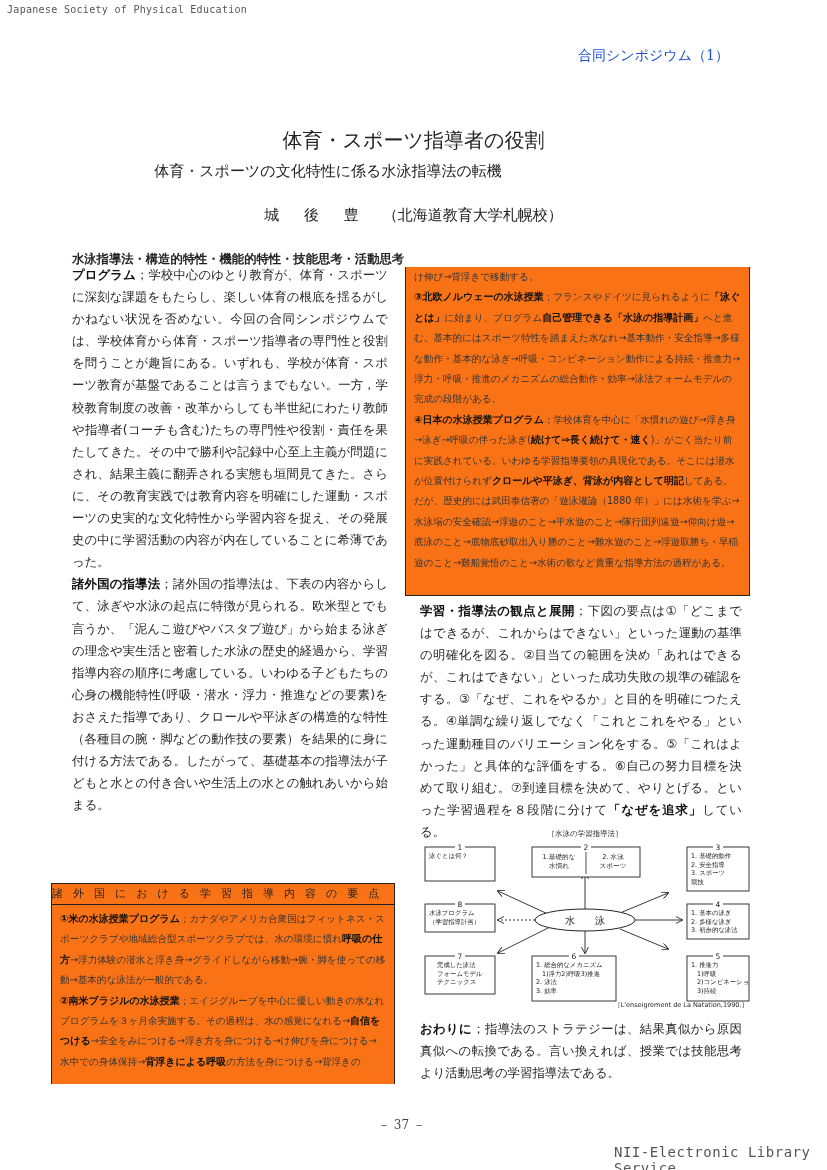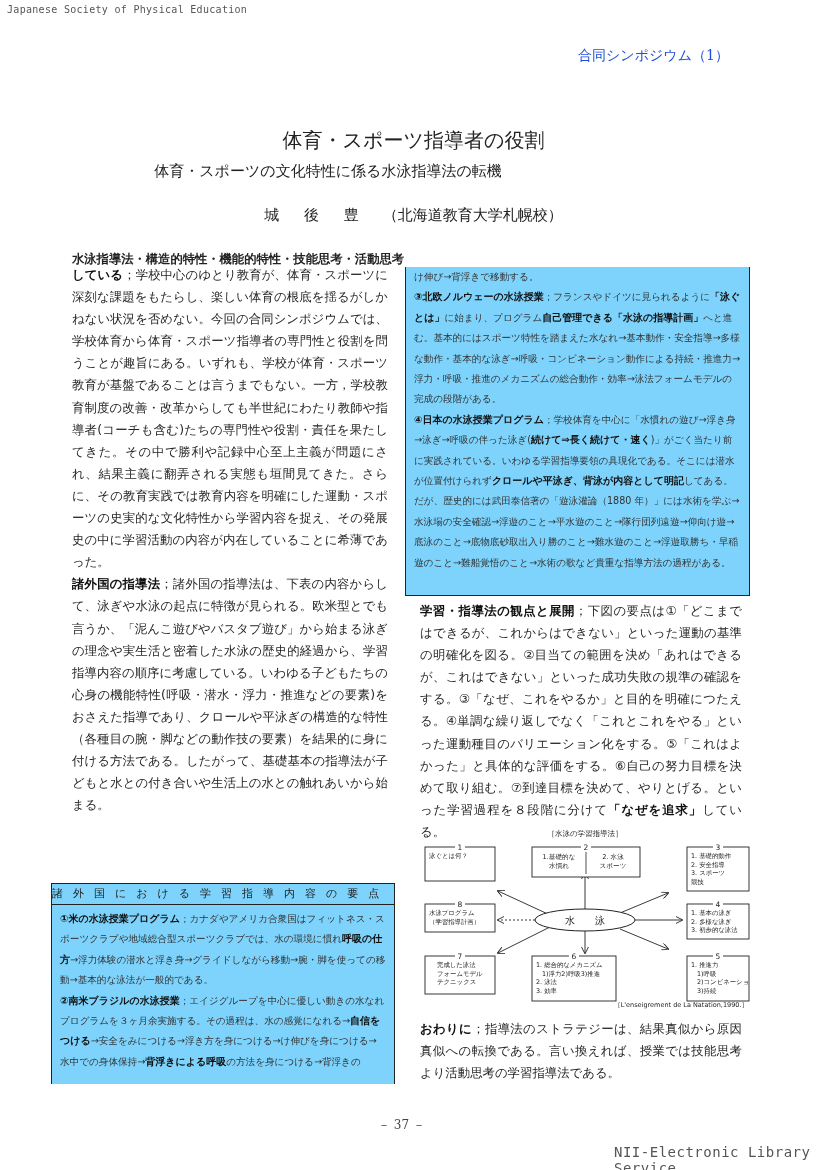--- a/index.html
+++ b/index.html
@@ -25,21 +25,21 @@
   .col-text { font-size: 12.4px; line-height: 22.1px; color: #262626; text-align: justify; }
   .col-text .b { font-weight: bold; color: #111; }
   .col-text p { margin: 0; }
   .col-text .indent { text-indent: 1em; }
 
   #left-col { left: 72px; top: 264px; width: 316px; }
   #right-col { left: 420px; top: 600px; width: 322px; }
   #closing { left: 420px; top: 1018px; width: 322px; }
 
   
-  .box { border: 1px solid #222; background: #7dd3fc; }
+  .box { border: 1px solid #222; background: #f97316; }
   .box-body { font-size: 9.6px; line-height: 20.4px; color: #333; padding: 0 8px 0 8px; }
   .box-body .b { font-weight: bold; color: #111; font-size: 10px; }
   .box-body p { margin: 0; }
 
   #left-box { left: 51px; top: 883px; width: 342px; height: 200px; border-bottom: none; }
   #left-box-head {
     height: 20px; line-height: 20px; border-bottom: 1px solid #222;
     font-size: 11px; letter-spacing: 10px; color: #222;
   }
   #left-box .box-body { padding-top: 4px; }
@@ -62,21 +62,21 @@
 
 <div id="title" class="abs">体育・スポーツ指導者の役割</div>
 <div id="subtitle" class="abs">体育・スポーツの文化特性に係る水泳指導法の転機</div>
 <div id="author" class="abs">
   <span class="name">城 後 豊</span><span>（北海道教育大学札幌校）</span>
 </div>
 
 <div id="keywords" class="abs">水泳指導法・構造的特性・機能的特性・技能思考・活動思考</div>
 
 <div id="left-col" class="abs col-text">
-  <p><span class="b">している</span><span>；学校中心のゆとり教育が、体育・スポーツに深刻な課題をもたらし、楽しい体育の根底を揺るがしかねない状況を否めない。今回の合同シンポジウムでは、学校体育から体育・スポーツ指導者の専門性と役割を問うことが趣旨にある。いずれも、学校が体育・スポーツ教育が基盤であることは言うまでもない。一方，学校教育制度の改善・改革からしても半世紀にわたり教師や指導者(コーチも含む)たちの専門性や役割・責任を果たしてきた。その中で勝利や記録中心至上主義が問題にされ、結果主義に翻弄される実態も垣間見てきた。さらに、その教育実践では教育内容を明確にした運動・スポーツの史実的な文化特性から学習内容を捉え、その発展史の中に学習活動の内容が内在していることに希薄であった。</span></p>
+  <p><span class="b">プログラム</span><span>；学校中心のゆとり教育が、体育・スポーツに深刻な課題をもたらし、楽しい体育の根底を揺るがしかねない状況を否めない。今回の合同シンポジウムでは、学校体育から体育・スポーツ指導者の専門性と役割を問うことが趣旨にある。いずれも、学校が体育・スポーツ教育が基盤であることは言うまでもない。一方，学校教育制度の改善・改革からしても半世紀にわたり教師や指導者(コーチも含む)たちの専門性や役割・責任を果たしてきた。その中で勝利や記録中心至上主義が問題にされ、結果主義に翻弄される実態も垣間見てきた。さらに、その教育実践では教育内容を明確にした運動・スポーツの史実的な文化特性から学習内容を捉え、その発展史の中に学習活動の内容が内在していることに希薄であった。</span></p>
   <p><span class="b">諸外国の指導法</span><span>；諸外国の指導法は、下表の内容からして、泳ぎや水泳の起点に特徴が見られる。欧米型とでも言うか、「泥んこ遊びやバスタブ遊び」から始まる泳ぎの理念や実生活と密着した水泳の歴史的経過から、学習指導内容の順序に考慮している。いわゆる子どもたちの心身の機能特性(呼吸・潜水・浮力・推進などの要素)をおさえた指導であり、クロールや平泳ぎの構造的な特性（各種目の腕・脚などの動作技の要素）を結果的に身に付ける方法である。したがって、基礎基本の指導法が子どもと水との付き合いや生活上の水との触れあいから始まる。</span></p>
 </div>
 
 <div id="left-box" class="abs box">
   <div id="left-box-head">諸外国における学習指導内容の要点</div>
   <div class="box-body">
     <p><span class="b">①米の水泳授業プログラム</span><span>；カナダやアメリカ合衆国はフィットネス・スポーツクラブや地域総合型スポーツクラブでは、水の環境に慣れ</span><span class="b">呼吸の仕方</span><span>→浮力体験の潜水と浮き身→グライドしながら移動→腕・脚を使っての移動→基本的な泳法が一般的である。</span></p>
     <p><span class="b">②南米ブラジルの水泳授業</span><span>；エイジグループを中心に優しい動きの水なれプログラムを３ヶ月余実施する。その過程は、水の感覚になれる→</span><span class="b">自信をつける</span><span>→安全をみにつける→浮き方を身につける→け伸びを身につける→水中での身体保持→</span><span class="b">背浮きによる呼吸</span><span id="brazil-tail-left">の方法を身につける→背浮きの</span></p>
   </div>
 </div>

